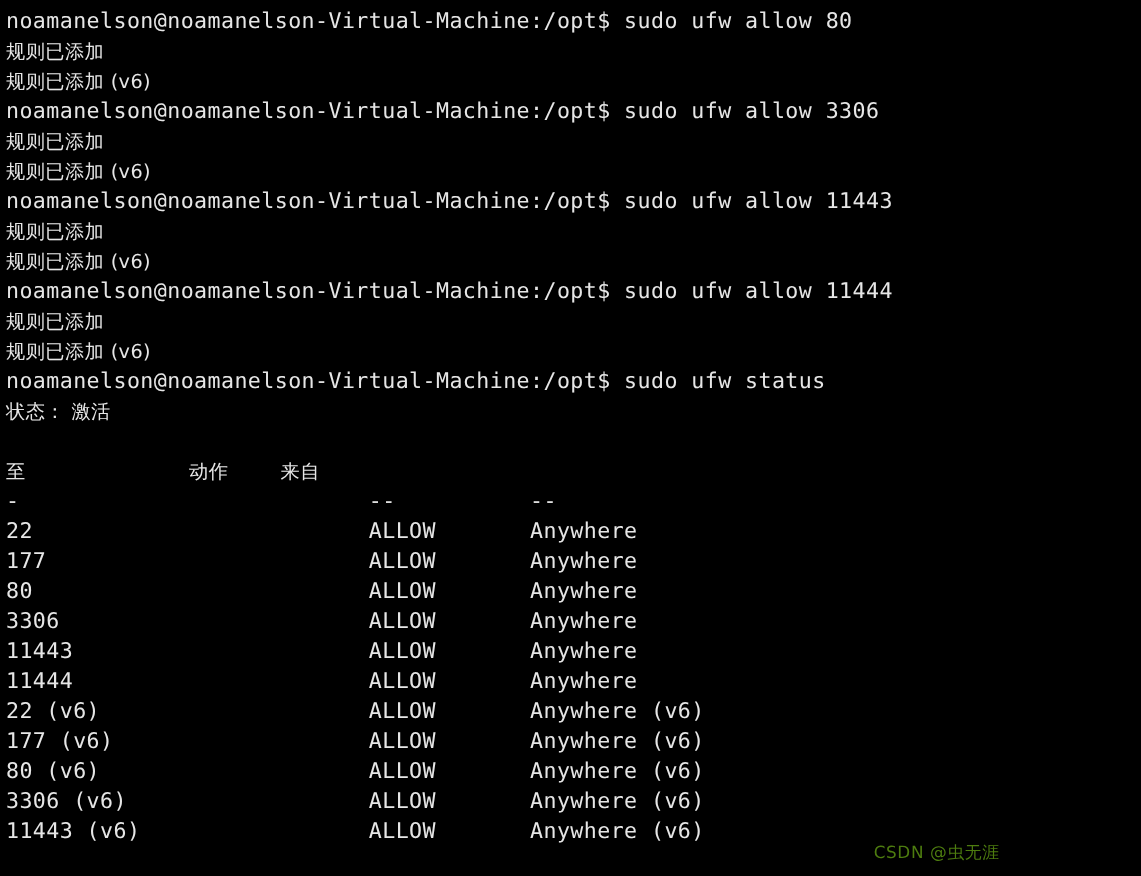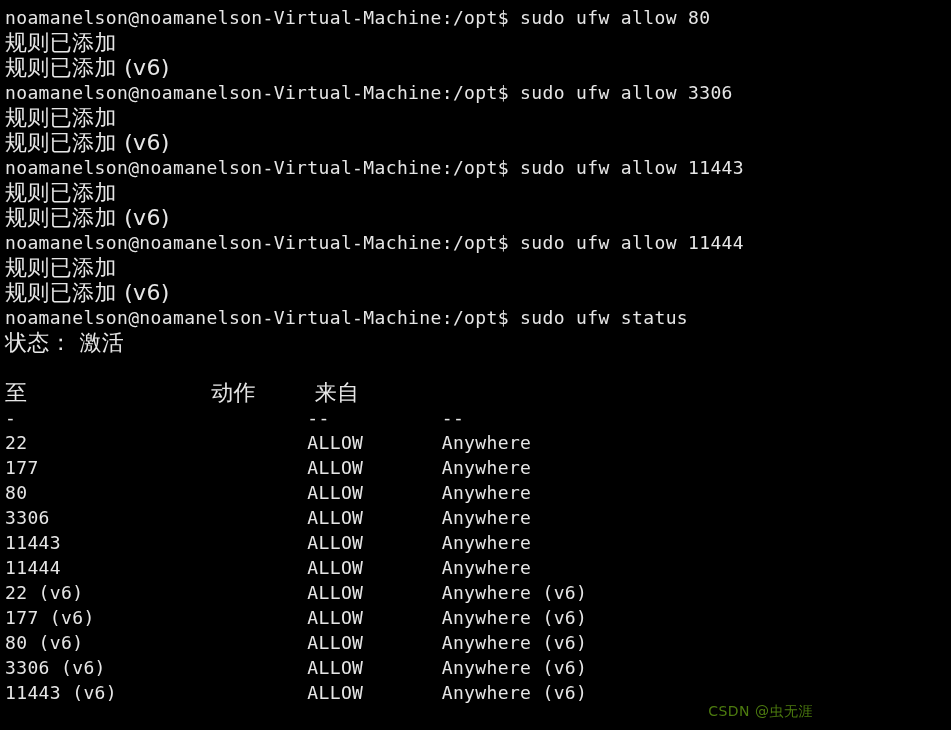--- a/index.html
+++ b/index.html
@@ -10,41 +10,42 @@
   #terminal {
     position: relative;
     width: 821px;
     height: 730px;
     background: #000000;
     overflow: hidden;
     font-family: "DejaVu Sans Mono", "Liberation Mono", monospace;
     font-size: 18px;
     line-height: 25px;
     color: #e6e6e6;
+    padding-left: 20px;
     -webkit-font-smoothing: antialiased;
   }
   .screen {
     position: absolute;
     left: 5px;
     top: 5px;
     right: 0;
     white-space: pre;
   }
   .line {
     height: 25px;
     white-space: pre;
     display: block;
     letter-spacing: 0.02em;
   }
   .line.blank {
     height: 25px;
   }
   .cjk {
     font-family: "DejaVu Sans", "Liberation Sans", sans-serif;
-    font-size: 22px;
+    font-size: 16px;
   }
   .watermark {
     position: absolute;
     right: 8px;
     bottom: 6px;
     font-family: "DejaVu Sans", "Liberation Sans", sans-serif;
     font-size: 14px;
     color: #4d7c0f;
     letter-spacing: 0.5px;
     white-space: pre;

